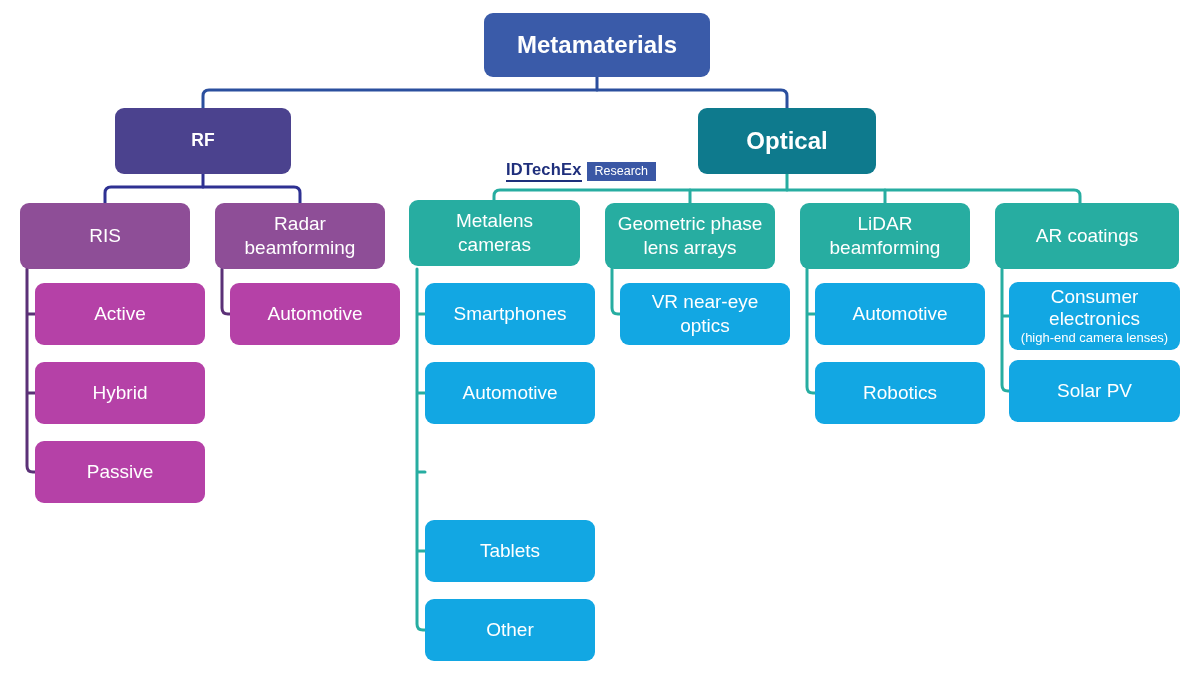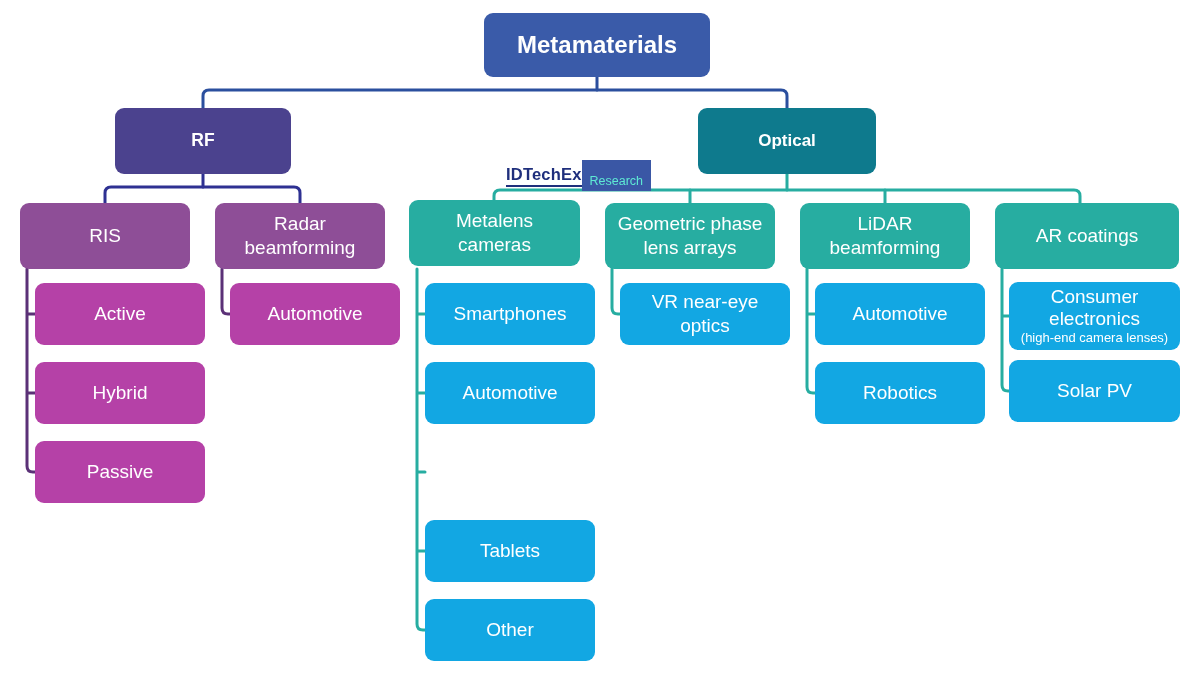--- a/index.html
+++ b/index.html
@@ -26,41 +26,41 @@
     align-items:center;
     justify-content:center;
     text-align:center;
     white-space:pre-line;
     line-height:1.25;
     padding:2px 8px;
     box-sizing:border-box;
   }
   .root{background:var(--root-box,#3A5BA9);font-weight:700;font-size:24px;}
   .lv1-rf{background:var(--rf-box,#4B428E);font-weight:700;font-size:17.5px;}
-  .lv1-opt{background:var(--optical-box,#0E7A8D);font-weight:700;font-size:17px;}
+  .lv1-opt{background:var(--optical-box,#0E7A8D);font-weight:700;font-size:24px;}
   .rf-branch{background:var(--rf-branch-box,#8E4E97);font-size:19px;}
   .rf-leaf{background:var(--rf-leaf-box,#B541A7);font-size:19px;}
   .opt-branch{background:var(--optical-branch-box,#27ADA1);font-size:19px;}
   .opt-leaf{background:var(--optical-leaf-box,#12A7E3);font-size:19px;}
   .sub{font-size:13px;line-height:1.15;margin-top:1px;white-space:nowrap;}
 
   .logo{
     position:absolute;left:506px;top:160px;
-    display:flex;align-items:center;
+    display:flex;align-items:center;gap:5px;
   }
   .logo .brand{
     color:var(--logo-text,#1F2F7C);
     font-size:16.5px;font-weight:600;letter-spacing:.2px;
     border-bottom:2px solid var(--logo-text,#1F2F7C);
     padding-bottom:1px;
   }
   .logo .badge{
     background:var(--logo-badge,#3A57A5);
-    color:#5eead4;font-size:12.5px;
-    padding:14px 8px 3px 8px;
+    color:#ffffff;font-size:12.5px;
+    padding:2px 8px 3px 8px;
   }
 </style>
 </head>
 <body>
 
 <div class="canvas">
 
   <svg class="connectors" viewBox="0 0 1200 676">
     <path class="ln root-ln" d="M597 77 L597 90"></path>
     <path class="ln root-ln" d="M203 108 L203 96 Q203 90 209 90 L781 90 Q787 90 787 96 L787 108"></path>

